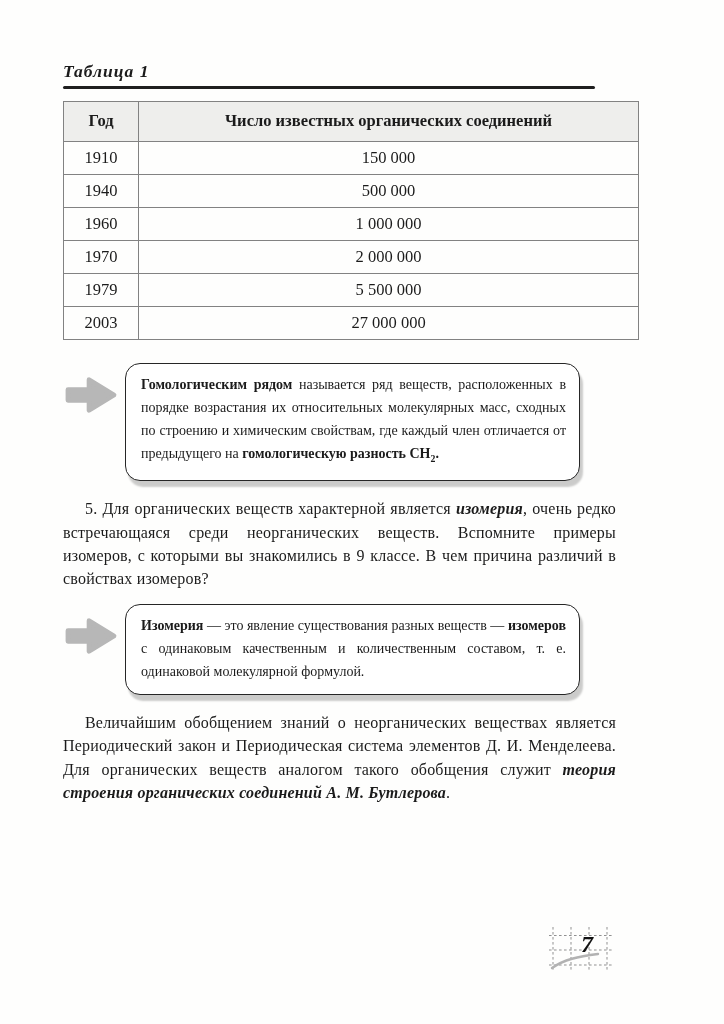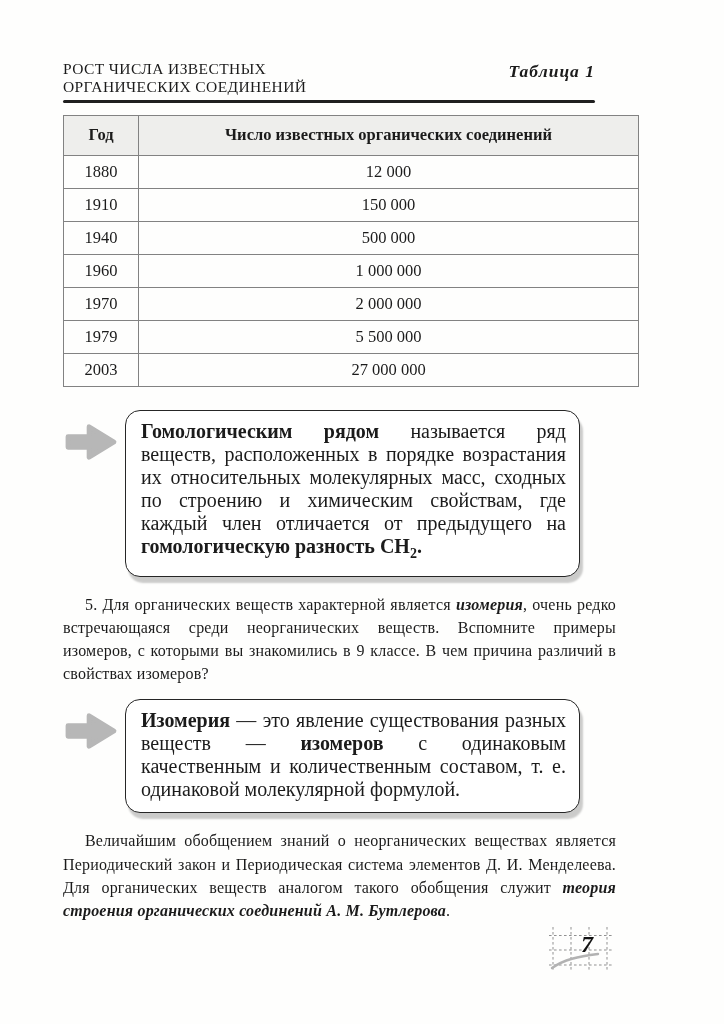--- a/index.html
+++ b/index.html
@@ -77,21 +77,21 @@
   .arrow-wrap { width: 62px; flex: 0 0 62px; padding-top: 9px; }
   .def-box {
     flex: 0 0 auto;
     width: 455px;
     box-sizing: border-box;
     background: #ffffff;
     border: 1.6px solid #262626;
     border-radius: 15px;
     box-shadow: 3px 6px 2px rgba(0,0,0,0.20);
     padding: 9px 13px 11px 15px;
-    font-size: 20px;
+    font-size: 14px;
     line-height: 23px;
     text-align: justify;
   }
   .b  { font-weight: bold; }
   .bi { font-weight: bold; font-style: italic; }
   sub { font-size: 70%; }
   
   .para {
     width: 553px;
     margin: 11px 0 0 0;
@@ -120,44 +120,36 @@
     color: #111111;
   }
 </style>
 </head>
 <body>
 
 <div class="page">
   <div class="content">
 
     <div class="running-head">
-      <div class="rh-title">
-        <div>РОСТ ЧИСЛА ИЗВЕСТНЫХ</div>
-        <div>ОРГАНИЧЕСКИХ СОЕДИНЕНИЙ</div>
-      </div>
       <div class="rh-caption">Таблица 1</div>
     </div>
     <div class="head-rule"></div>
 
     <table class="data">
       <colgroup>
           <col class="year-col">
           <col>
         </colgroup>
       <thead>
         <tr>
           <th>Год</th>
           <th>Число известных органических соединений</th>
         </tr>
       </thead>
       <tbody>
-        <tr>
-          <td>1880</td>
-          <td>12 000</td>
-        </tr>
         <tr>
           <td>1910</td>
           <td>150 000</td>
         </tr>
         <tr>
           <td>1940</td>
           <td>500 000</td>
         </tr>
         <tr>
           <td>1960</td>

